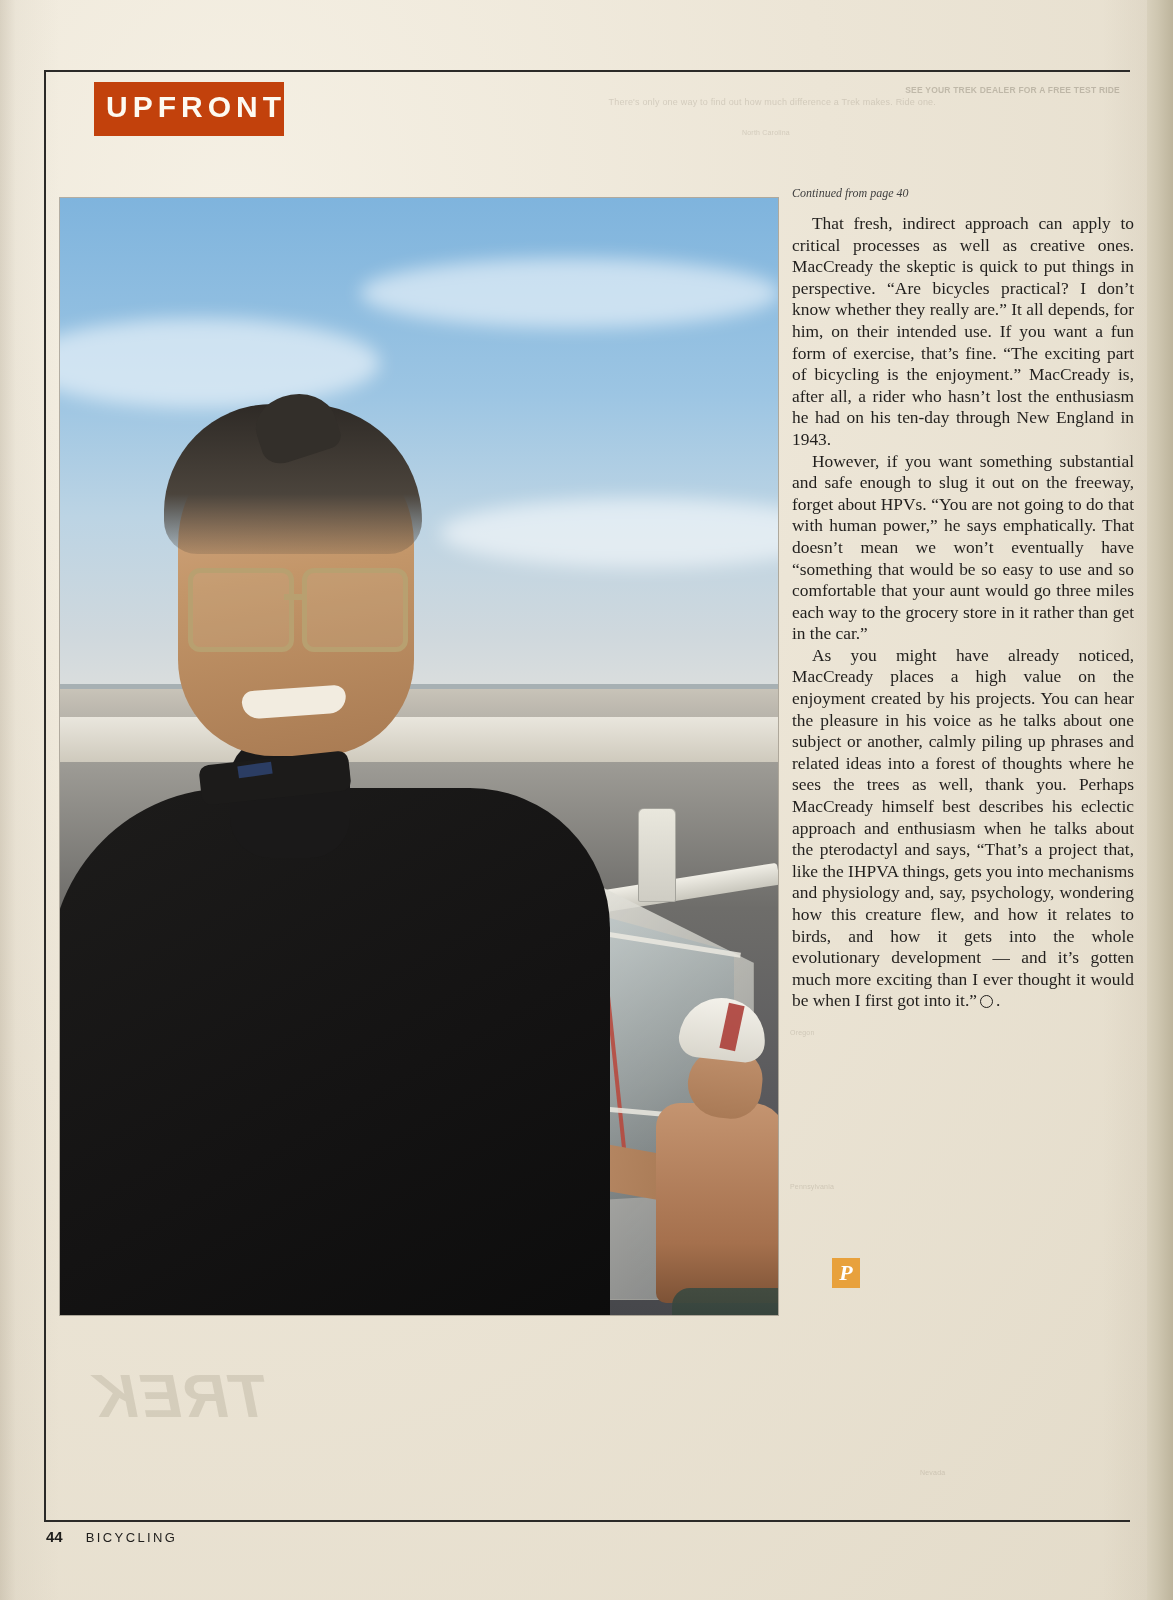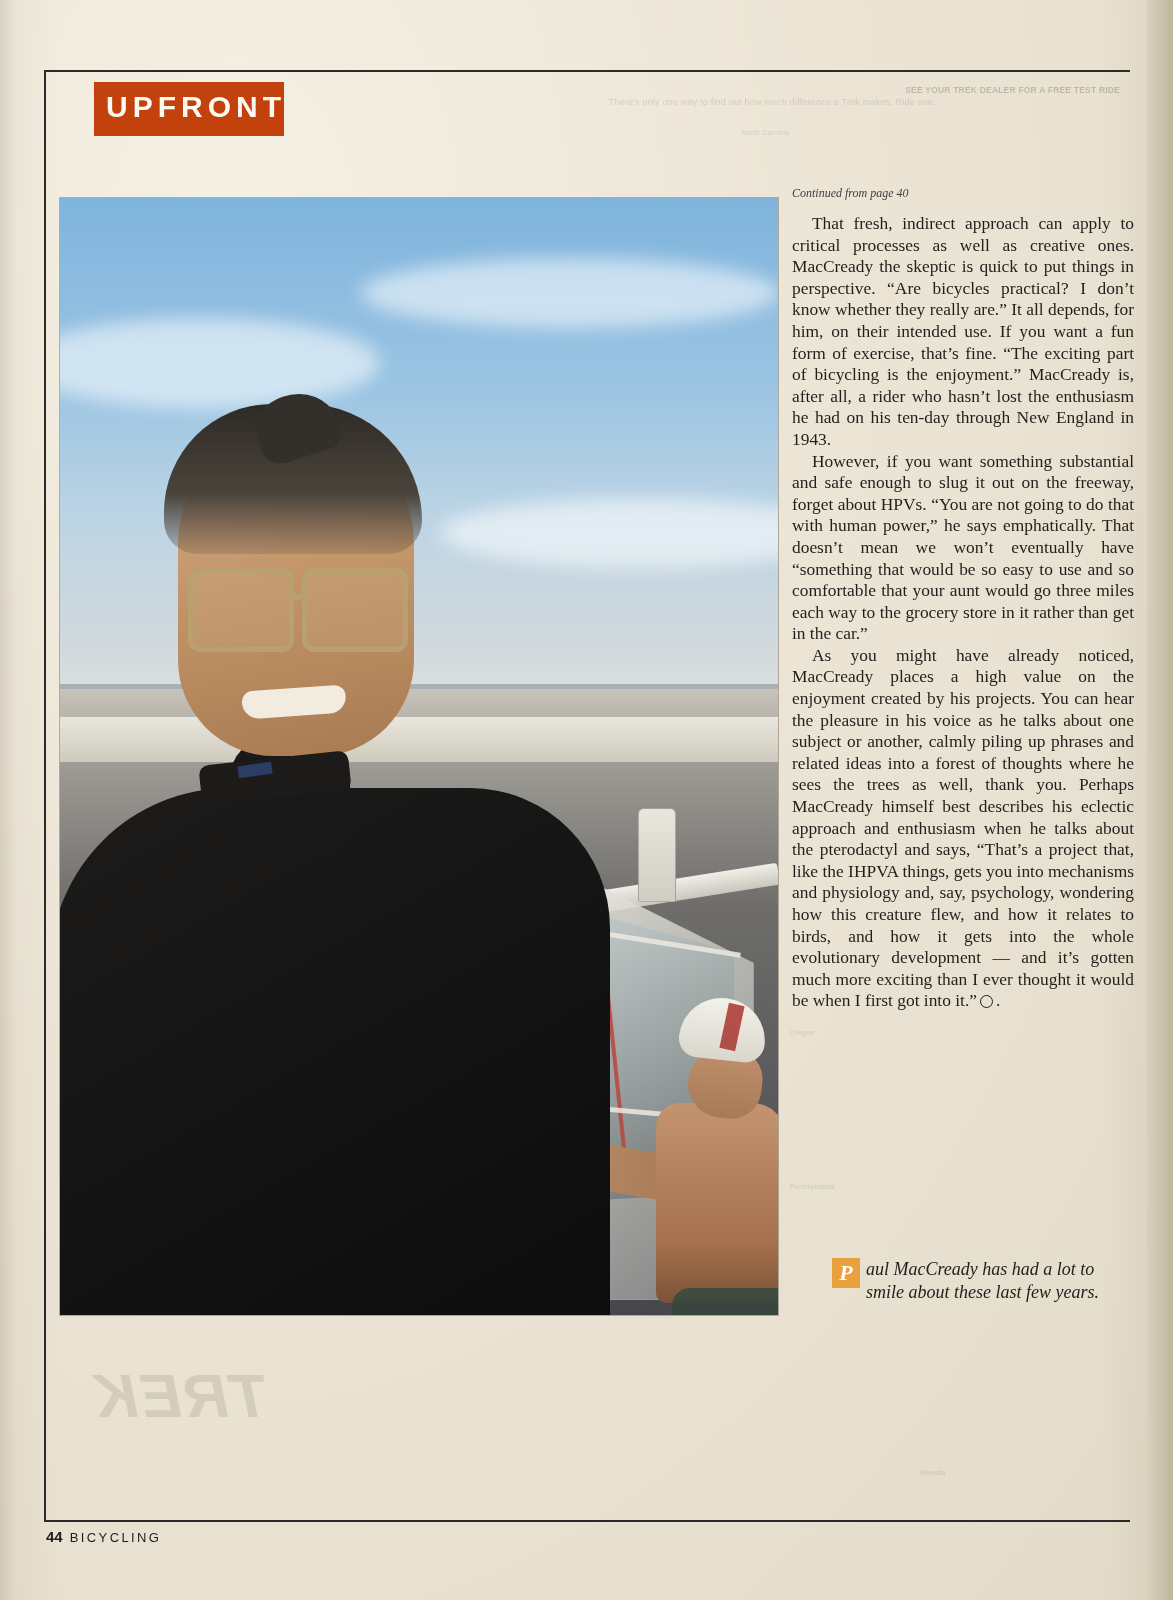--- a/index.html
+++ b/index.html
@@ -405,21 +405,21 @@
     position: absolute;
     left: 46px;
     top: 1528px;
     font-family: "Liberation Sans", sans-serif;
     font-size: 14px;
     color: #1f1e1c;
   }
   .folio .num {
     font-weight: bold;
     font-size: 15px;
-    margin-right: 7px;
+    margin-right: 23px;
   }
   .folio .name {
     letter-spacing: 2.4px;
     font-size: 13px;
   }
 </style>
 </head>
 <body>
 
 <div class="page">
@@ -489,20 +489,17 @@
   <div class="col">
     <div class="continued">Continued from page 40</div>
     <p>That fresh, indirect approach can apply to critical processes as well as creative ones. MacCready the skeptic is quick to put things in perspective. “Are bicycles practical? I don’t know whether they really are.” It all depends, for him, on their intended use. If you want a fun form of exercise, that’s fine. “The exciting part of bicycling is the enjoyment.” MacCready is, after all, a rider who hasn’t lost the enthusiasm he had on his ten-day through New England in 1943.</p>
     <p>However, if you want something substantial and safe enough to slug it out on the freeway, forget about HPVs. “You are not going to do that with human power,” he says emphatically. That doesn’t mean we won’t eventually have “something that would be so easy to use and so comfortable that your aunt would go three miles each way to the grocery store in it rather than get in the car.”</p>
     <p>
       <span>As you might have already noticed, MacCready places a high value on the enjoyment created by his projects. You can hear the pleasure in his voice as he talks about one subject or another, calmly piling up phrases and related ideas into a forest of thoughts where he sees the trees as well, thank you. Perhaps MacCready himself best describes his eclectic approach and enthusiasm when he talks about the pterodactyl and says, “That’s a project that, like the IHPVA things, gets you into mechanisms and physiology and, say, psychology, wondering how this creature flew, and how it relates to birds, and how it gets into the whole evolutionary development — and it’s gotten much more exciting than I ever thought it would be when I first got into it.”</span><span class="endmark"></span>.
     </p>
   </div>
 
   <div class="dropcap">P</div>
-  <div class="caption">
-    <span class="caption-text">aul MacCready has had a lot to smile about these last few years.</span>
-  </div>
 
   <div class="folio">
     <span class="num">44</span><span class="name">BICYCLING</span>
   </div>
 </div>
 
 </body></html>

